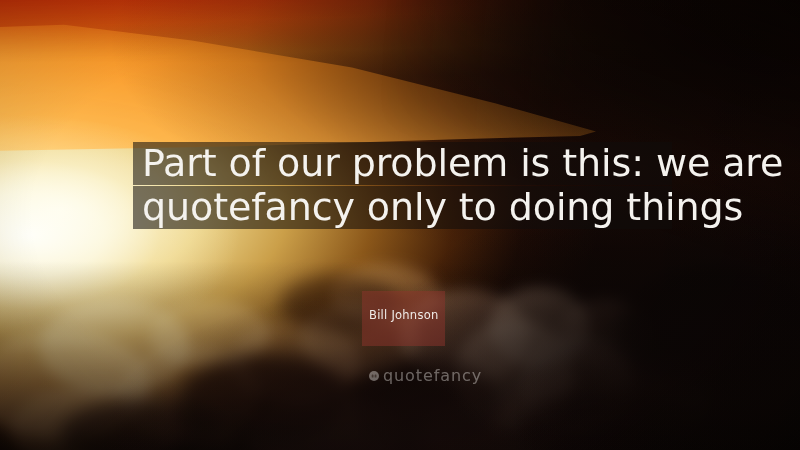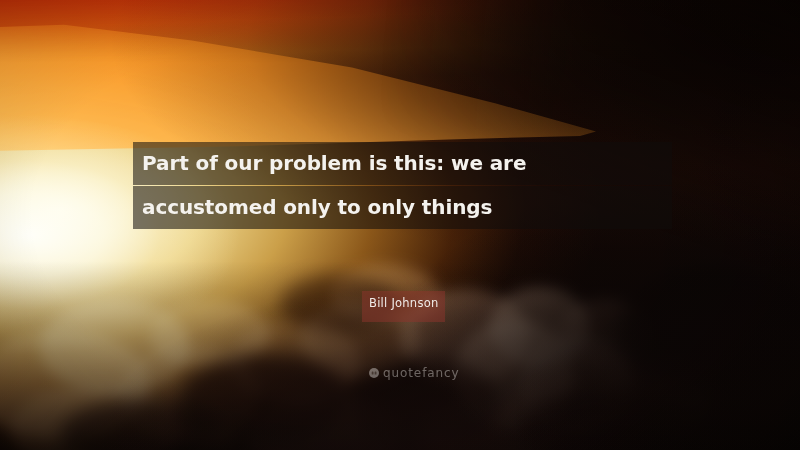--- a/index.html
+++ b/index.html
@@ -148,44 +148,44 @@
     font-size: 7px;
     line-height: 1;
     color: #5a4f49;
     font-family: "Liberation Serif", serif;
     font-weight: bold;
     letter-spacing: -0.5px;
     padding-top: 1px;
     box-sizing: border-box;
   }
   #watermark-text {
-    font-size: 12px;
+    font-size: 16px;
     letter-spacing: 0.9px;
     color: rgba(238,234,230,0.80);
     font-family: "DejaVu Sans", sans-serif;
     white-space: nowrap;
   }
 
   
   #quote-block {
     position: absolute;
     left: 133px;
     top: 142px;
     width: 545px;
   }
   .quote-line {
     display: block;
     width: fit-content;
     max-width: 545px;
-    font-size: 20px;
+    font-size: 38px;
     line-height: 43px;
     height: 43px;
     color: #f4f2ee;
     font-family: "DejaVu Sans", sans-serif;
-    font-weight: 700;
+    font-weight: 400;
     letter-spacing: -0.1px;
     white-space: nowrap;
     background: rgba(16,12,10,0.56);
     padding: 0 8px 0 9px;
     box-sizing: border-box;
     margin-bottom: 1px;
     text-rendering: optimizeLegibility;
   }
   .quote-line.full {
     width: 539px;
@@ -197,21 +197,21 @@
     left: 362px;
     top: 291px;
     font-size: 11.5px;
     line-height: 17px;
     height: 23px;
     color: #f0ebe8;
     font-family: "DejaVu Sans", sans-serif;
     font-weight: 400;
     letter-spacing: 0.25px;
     background: rgba(142,52,44,0.50);
-    padding: 4px 7px;
+    padding: 16px 7px;
     white-space: nowrap;
   }
 
   
   #vignette {
     background:
       radial-gradient(ellipse 660px 420px at 330px 215px, rgba(0,0,0,0) 45%, rgba(0,0,0,0.18) 78%, rgba(0,0,0,0.42) 100%);
   }
 </style>
 </head>
@@ -251,21 +251,21 @@
     <div class="puff-dark" style="left:520px; top:390px; width:180px; height:80px;  background:rgba(32,16,14,0.78);"></div>
     <div class="puff-dark" style="left:620px; top:270px; width:200px; height:120px; background:rgba(20,10,8,0.80);"></div>
     <div class="puff-dark" style="left:280px; top:275px; width:120px; height:60px;  background:rgba(70,40,32,0.55);"></div>
   </div>
 
   <div class="bg-layer" id="clouds-dark"></div>
   <div class="bg-layer" id="vignette"></div>
 
   <div id="quote-block">
     <span class="quote-line full">Part of our problem is this: we are</span>
-    <span class="quote-line full">accustomed only to only things</span>
+    <span class="quote-line full">quotefancy only to doing things</span>
   </div>
 
   <div id="author">Bill Johnson</div>
 
   <div id="watermark">
     <span id="watermark-badge">
       <svg width="7" height="7" viewBox="0 0 10 10" aria-hidden="true">
         <rect x="1" y="2.2" width="2.6" height="4.4" rx="0.7" fill="#6b5f57"></rect>
         <rect x="5.2" y="2.2" width="2.6" height="4.4" rx="0.7" fill="#6b5f57"></rect>
       </svg>

